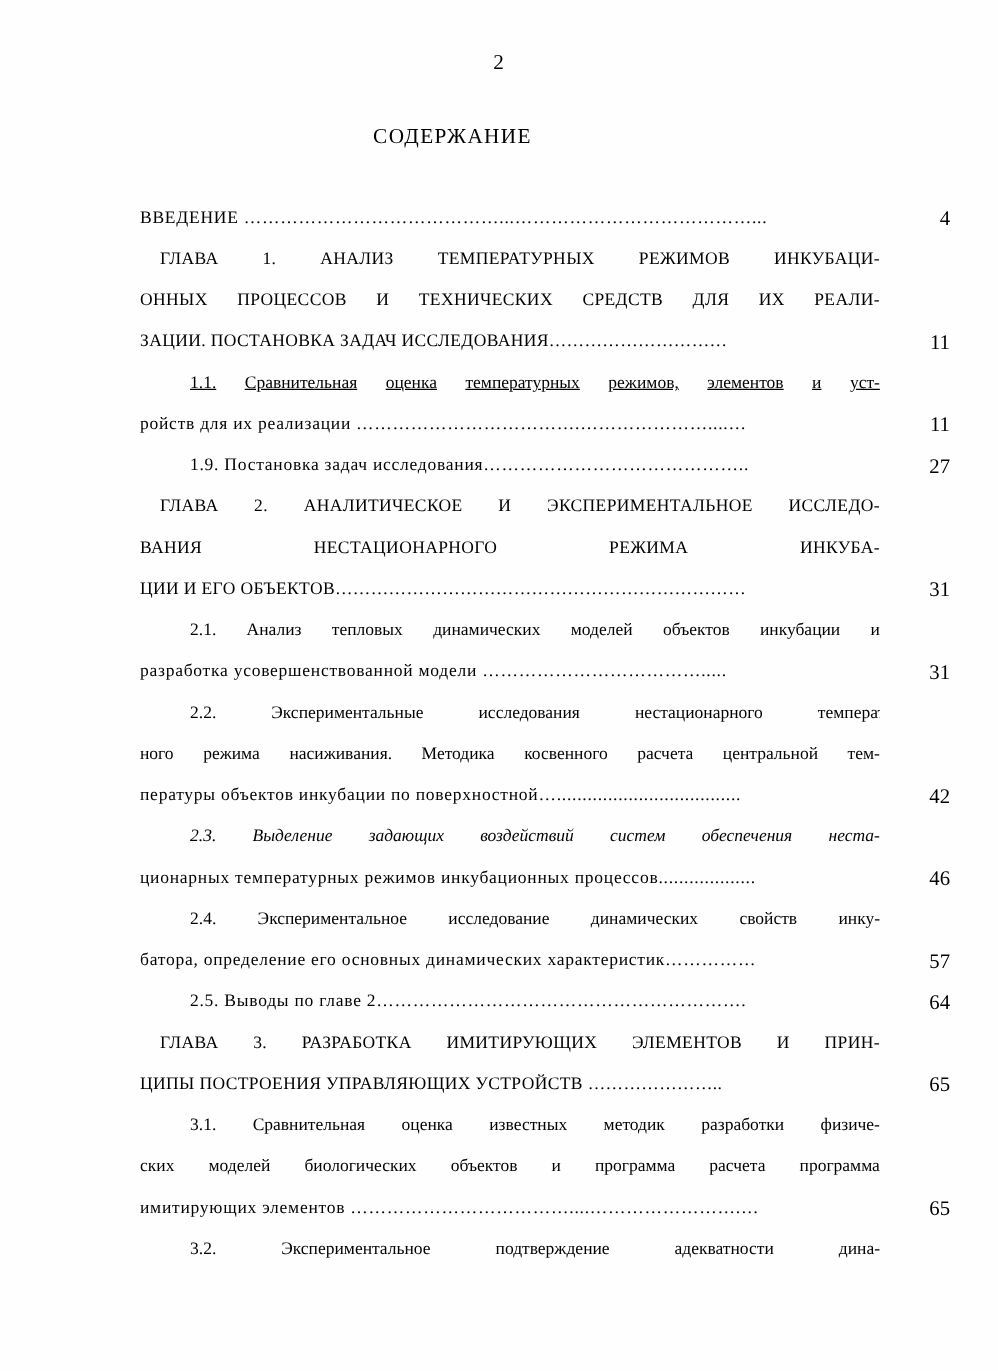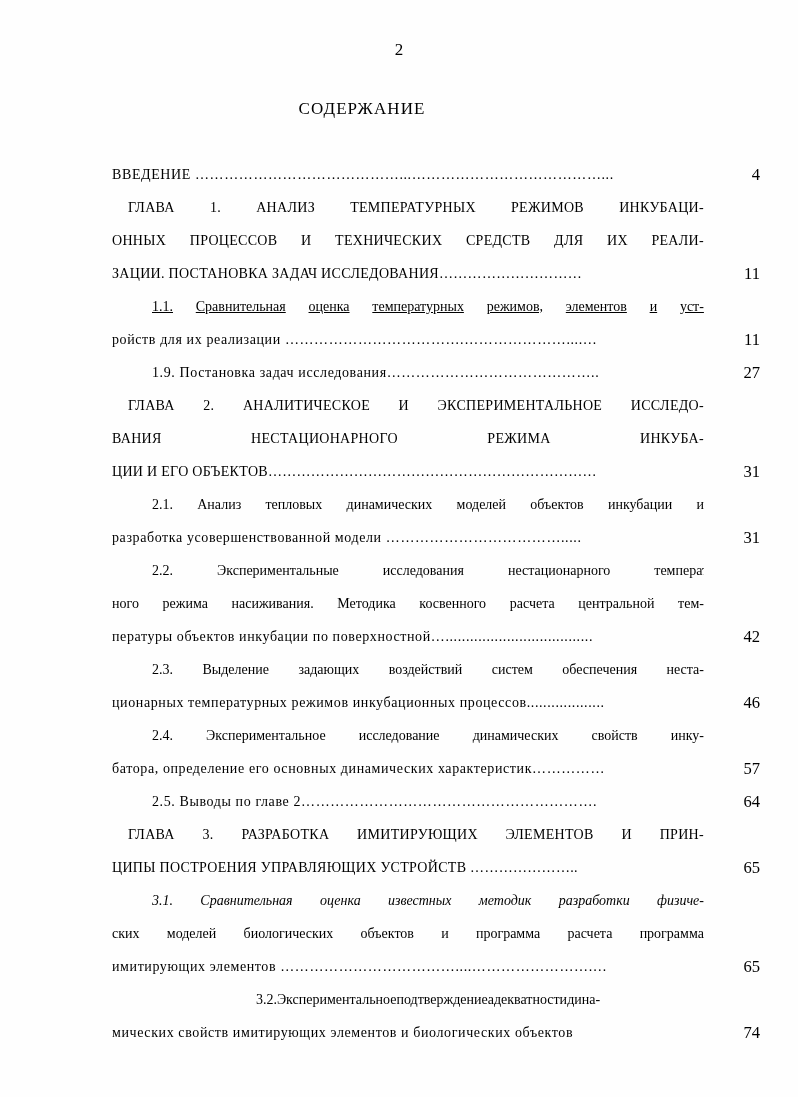--- a/index.html
+++ b/index.html
@@ -297,21 +297,21 @@
           <div class="runwrap">
             <div class="run ind-none leader">пературы объектов инкубации по поверхностной…....................................</div>
           </div>
           <div class="pageno">42</div>
         </div>
       </div>
       <div class="toc-entry">
         <div class="ln">
           <div class="runwrap">
             <div class="run ind-sec">
-              <div class="just" style="width: 552px;">
+              <div class="just" style="width: 552px; font-style: italic;">
                 <span>2.3.</span>
                 <span>Выделение</span>
                 <span>задающих</span>
                 <span>воздействий</span>
                 <span>систем</span>
                 <span>обеспечения</span>
                 <span>неста-</span>
               </div>
             </div>
           </div>
@@ -373,21 +373,21 @@
           <div class="runwrap">
             <div class="run ind-none uc leader">ЦИПЫ ПОСТРОЕНИЯ УПРАВЛЯЮЩИХ УСТРОЙСТВ …………………..</div>
           </div>
           <div class="pageno">65</div>
         </div>
       </div>
       <div class="toc-entry">
         <div class="ln">
           <div class="runwrap">
             <div class="run ind-sec">
-              <div class="just" style="width: 552px; font-style: italic;">
+              <div class="just" style="width: 552px;">
                 <span>3.1.</span>
                 <span>Сравнительная</span>
                 <span>оценка</span>
                 <span>известных</span>
                 <span>методик</span>
                 <span>разработки</span>
                 <span>физиче-</span>
               </div>
             </div>
           </div>
@@ -412,32 +412,26 @@
           <div class="runwrap">
             <div class="run ind-none leader">имитирующих элементов ………………………………....…………………….…</div>
           </div>
           <div class="pageno">65</div>
         </div>
       </div>
       <div class="toc-entry">
         <div class="ln">
           <div class="runwrap">
             <div class="run ind-sec">
-              <div class="just" style="width: 552px; justify-content: center;">
+              <div class="just" style="width: 552px;">
                 <span>3.2.</span>
                 <span>Экспериментальное</span>
                 <span>подтверждение</span>
                 <span>адекватности</span>
                 <span>дина-</span>
               </div>
             </div>
           </div>
         </div>
-        <div class="ln">
-          <div class="runwrap">
-            <div class="run ind-none leader">мических  свойств имитирующих элементов и биологических объектов</div>
-          </div>
-          <div class="pageno">74</div>
-        </div>
       </div>
     </div>
 
 </div>
 
 </body></html>

